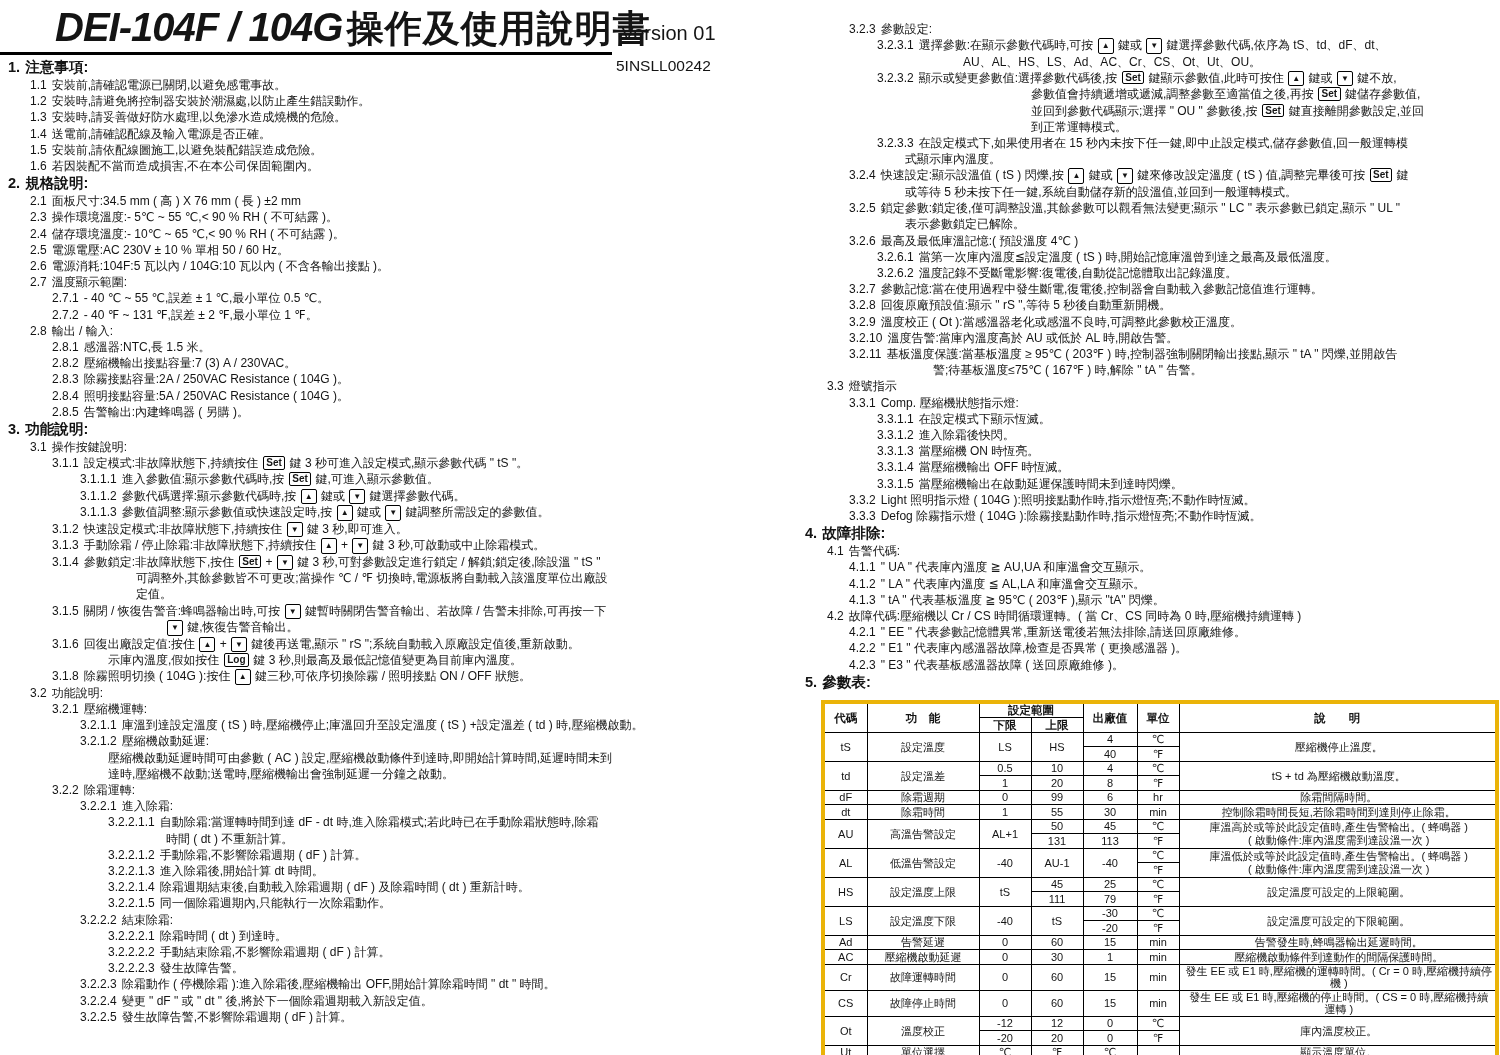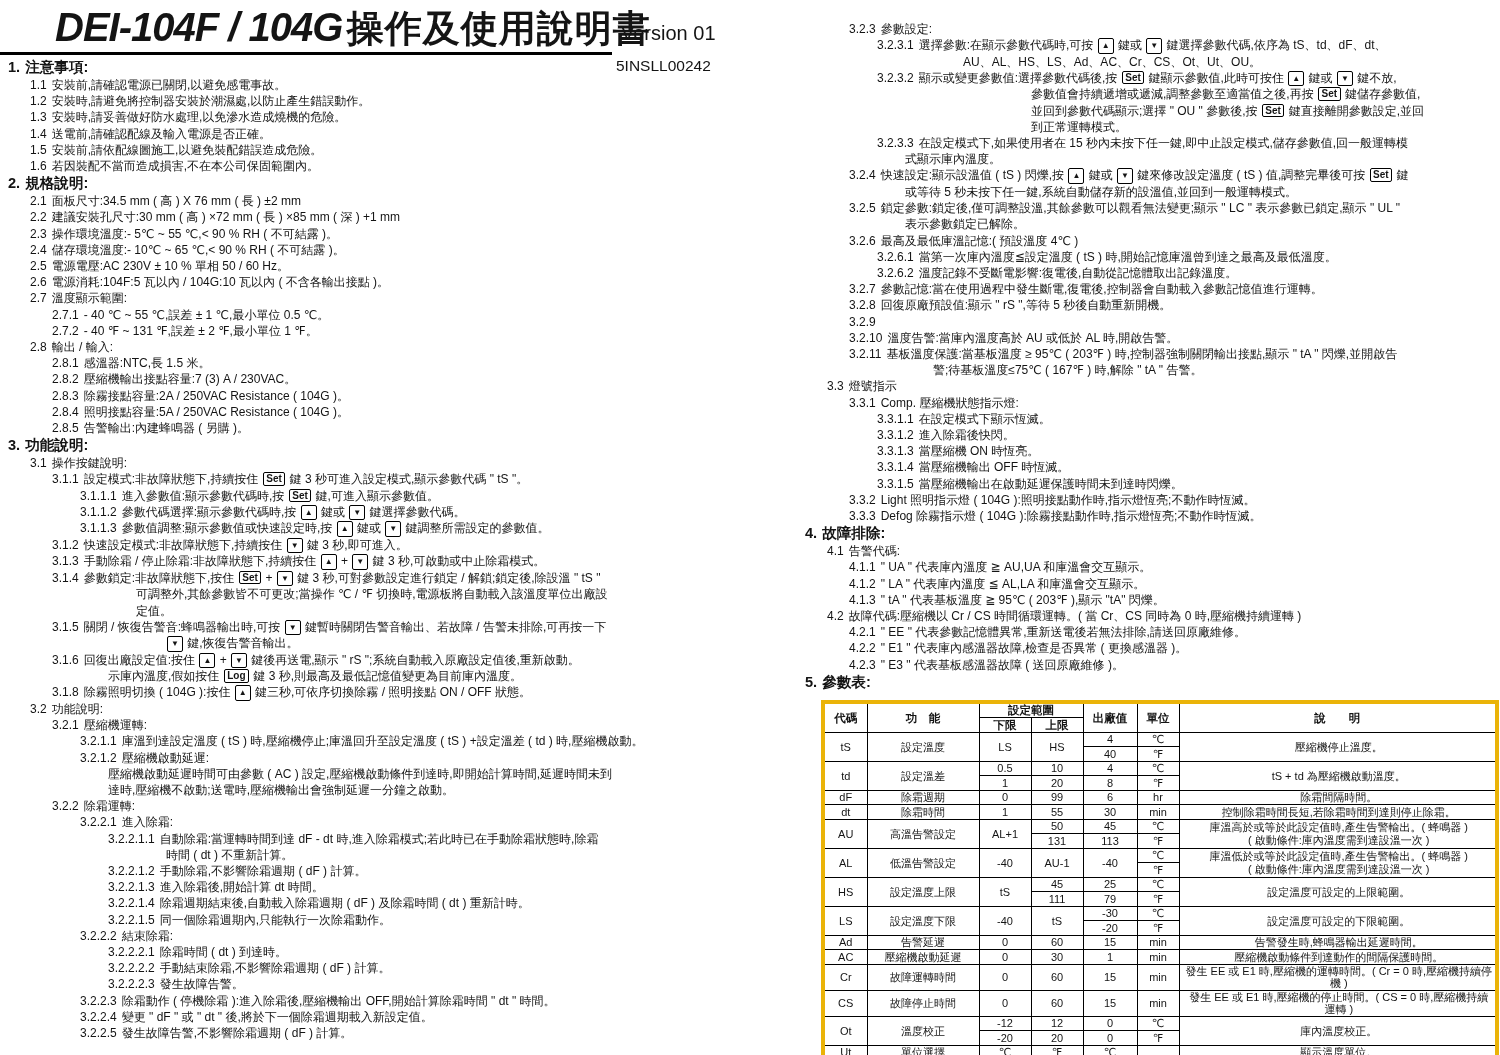--- a/index.html
+++ b/index.html
@@ -77,24 +77,20 @@
       </div>
       <div class="ln i0 b">
         <span class="num">2.</span>
         <span class="txt">規格說明:</span>
       </div>
       <div class="ln i1">
         <span class="num">2.1</span>
         <span class="txt">面板尺寸:34.5 mm ( 高 ) X 76 mm ( 長 ) ±2 mm</span>
       </div>
       <div class="ln i1">
-        <span class="num">2.2</span>
-        <span class="txt">建議安裝孔尺寸:30 mm ( 高 ) ×72 mm ( 長 ) ×85 mm ( 深 ) +1 mm</span>
-      </div>
-      <div class="ln i1">
         <span class="num">2.3</span>
         <span class="txt">操作環境溫度:- 5℃ ~ 55 ℃,&lt; 90 % RH ( 不可結露 )。</span>
       </div>
       <div class="ln i1">
         <span class="num">2.4</span>
         <span class="txt">儲存環境溫度:- 10℃ ~ 65 ℃,&lt; 90 % RH ( 不可結露 )。</span>
       </div>
       <div class="ln i1">
         <span class="num">2.5</span>
         <span class="txt">電源電壓:AC 230V ± 10 % 單相 50 / 60 Hz。</span>
@@ -344,20 +340,21 @@
         <div class="ln i2">
           <span class="num">3.2.7</span>
           <span class="txt">參數記憶:當在使用過程中發生斷電,復電後,控制器會自動載入參數記憶值進行運轉。</span>
         </div>
         <div class="ln i2">
           <span class="num">3.2.8</span>
           <span class="txt">回復原廠預設值:顯示 " rS ",等待 5 秒後自動重新開機。</span>
         </div>
         <div class="ln i2">
           <span class="num">3.2.9</span>
+          <span class="txt">溫度校正 ( Ot ):當感溫器老化或感溫不良時,可調整此參數校正溫度。</span>
         </div>
         <div class="ln i2">
           <span class="num">3.2.10</span>
           <span class="txt">溫度告警:當庫內溫度高於 AU 或低於 AL 時,開啟告警。</span>
         </div>
         <div class="ln i2">
           <span class="num">3.2.11</span>
           <span class="txt">基板溫度保護:當基板溫度 ≥ 95℃ ( 203℉ ) 時,控制器強制關閉輸出接點,顯示 " tA " 閃爍,並開啟告</span>
         </div>
         <div class="ln i5">

